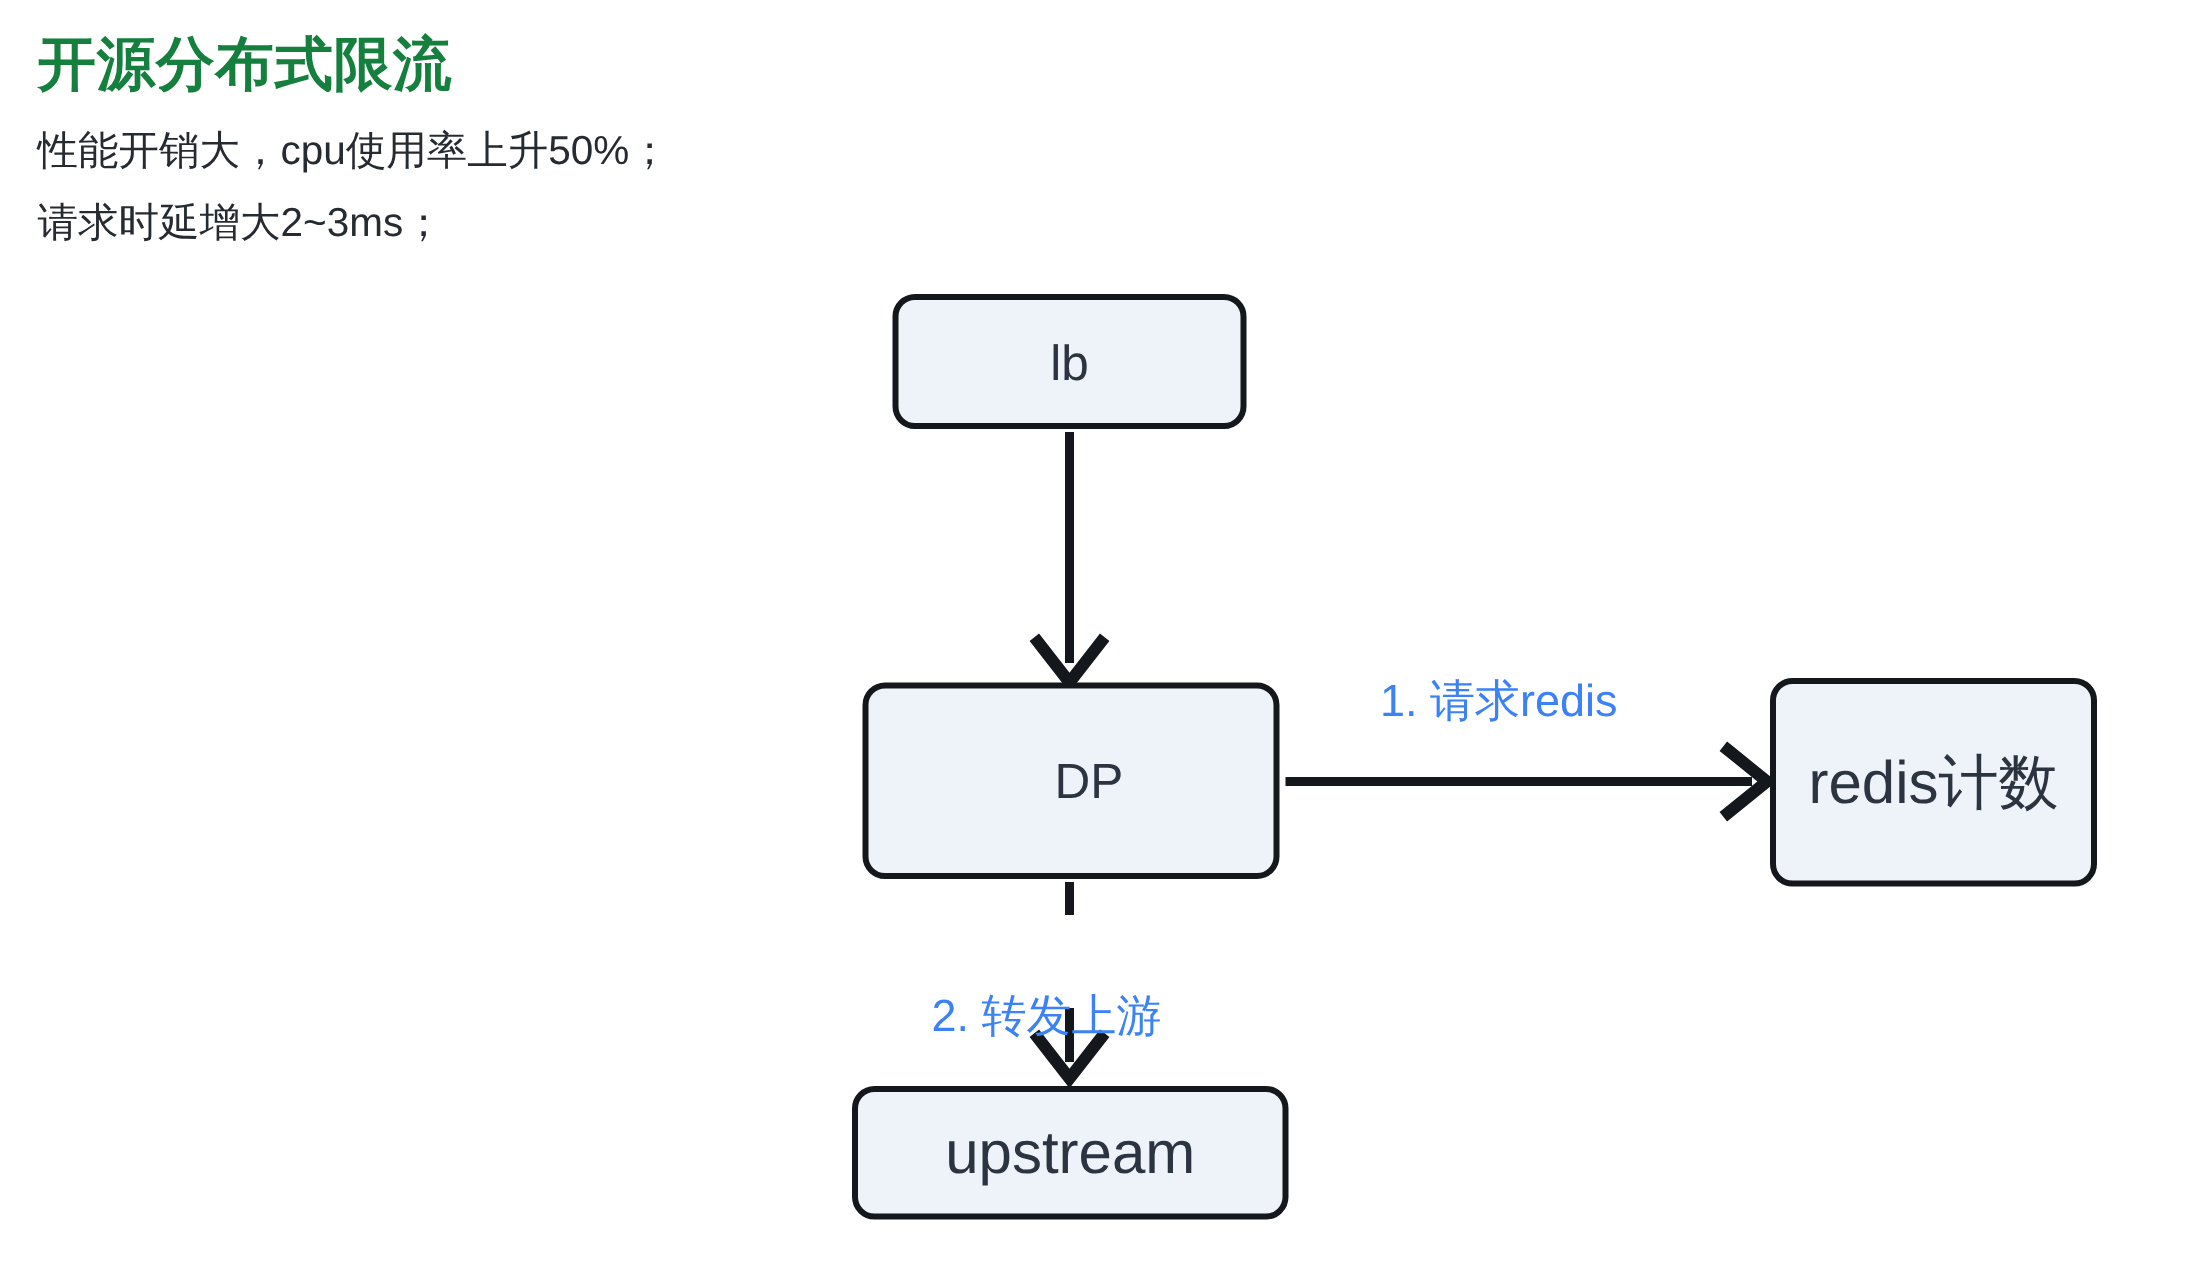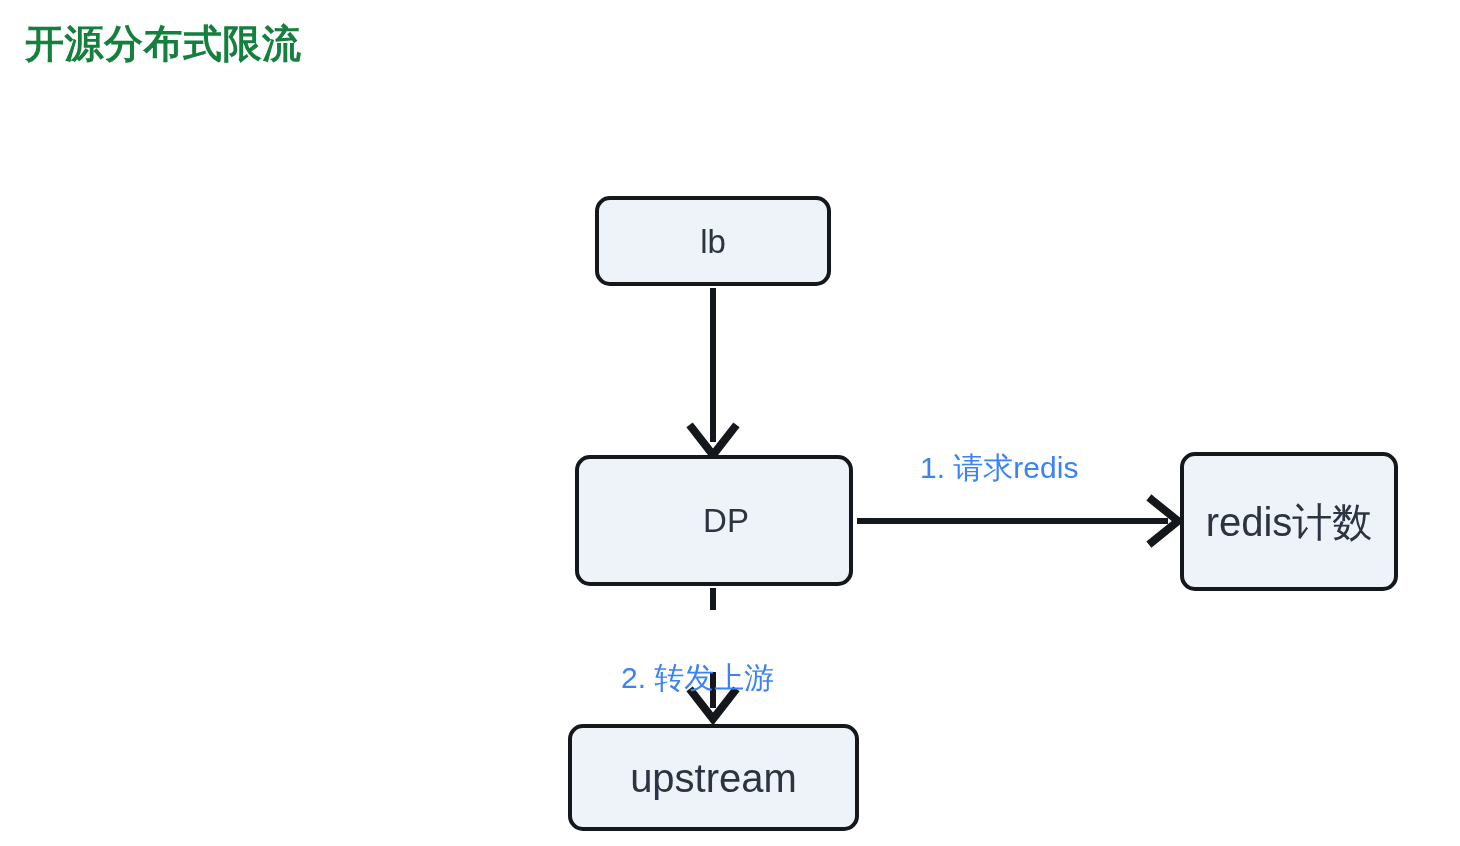--- a/index.html
+++ b/index.html
@@ -66,21 +66,21 @@
     justify-content: center;
     color: #2b3440;
     font-size: 33px;
     line-height: 1;
     white-space: nowrap;
   }
 
   #node-lb      { left: 595px;  top: 196px; width: 236px; height: 90px;  }
   #node-dp      { left: 575px;  top: 455px; width: 278px; height: 131px; padding-left: 24px; }
   #node-redis   { left: 1180px; top: 452px; width: 218px; height: 139px; }
-  #node-upstream{ left: 568px;  top: 724px; width: 291px; height: 107px;  }
+  #node-upstream{ left: 568px;  top: 724px; width: 291px; height: 89px;  }
 
   #node-redis .node-label,
   #node-upstream .node-label { font-size: 40px; }
 
   
   .edge-label {
     position: absolute;
     font-size: 30px;
     color: #3b82f6;
     white-space: nowrap;
@@ -100,20 +100,22 @@
   }
 </style>
 </head>
 <body>
 
 <div id="page">
 
   <div id="heading-block">
     <h1 id="page-title">开源分布式限流</h1>
     <ul id="description">
+      <li>性能开销大，cpu使用率上升50%；</li>
+      <li>请求时延增大2~3ms；</li>
     </ul>
   </div>
 
   <div id="diagram">
 
     <svg id="connectors" viewBox="0 0 1460 846" width="1460" height="846" xmlns="http://www.w3.org/2000/svg">
 
       <g>
         <line x1="713" y1="288" x2="713" y2="442" stroke="#14181c" stroke-width="6"></line>
         <polyline points="692,428 713,455 734,428" fill="none" stroke="#14181c" stroke-width="8" stroke-linecap="square" stroke-linejoin="miter"></polyline>

